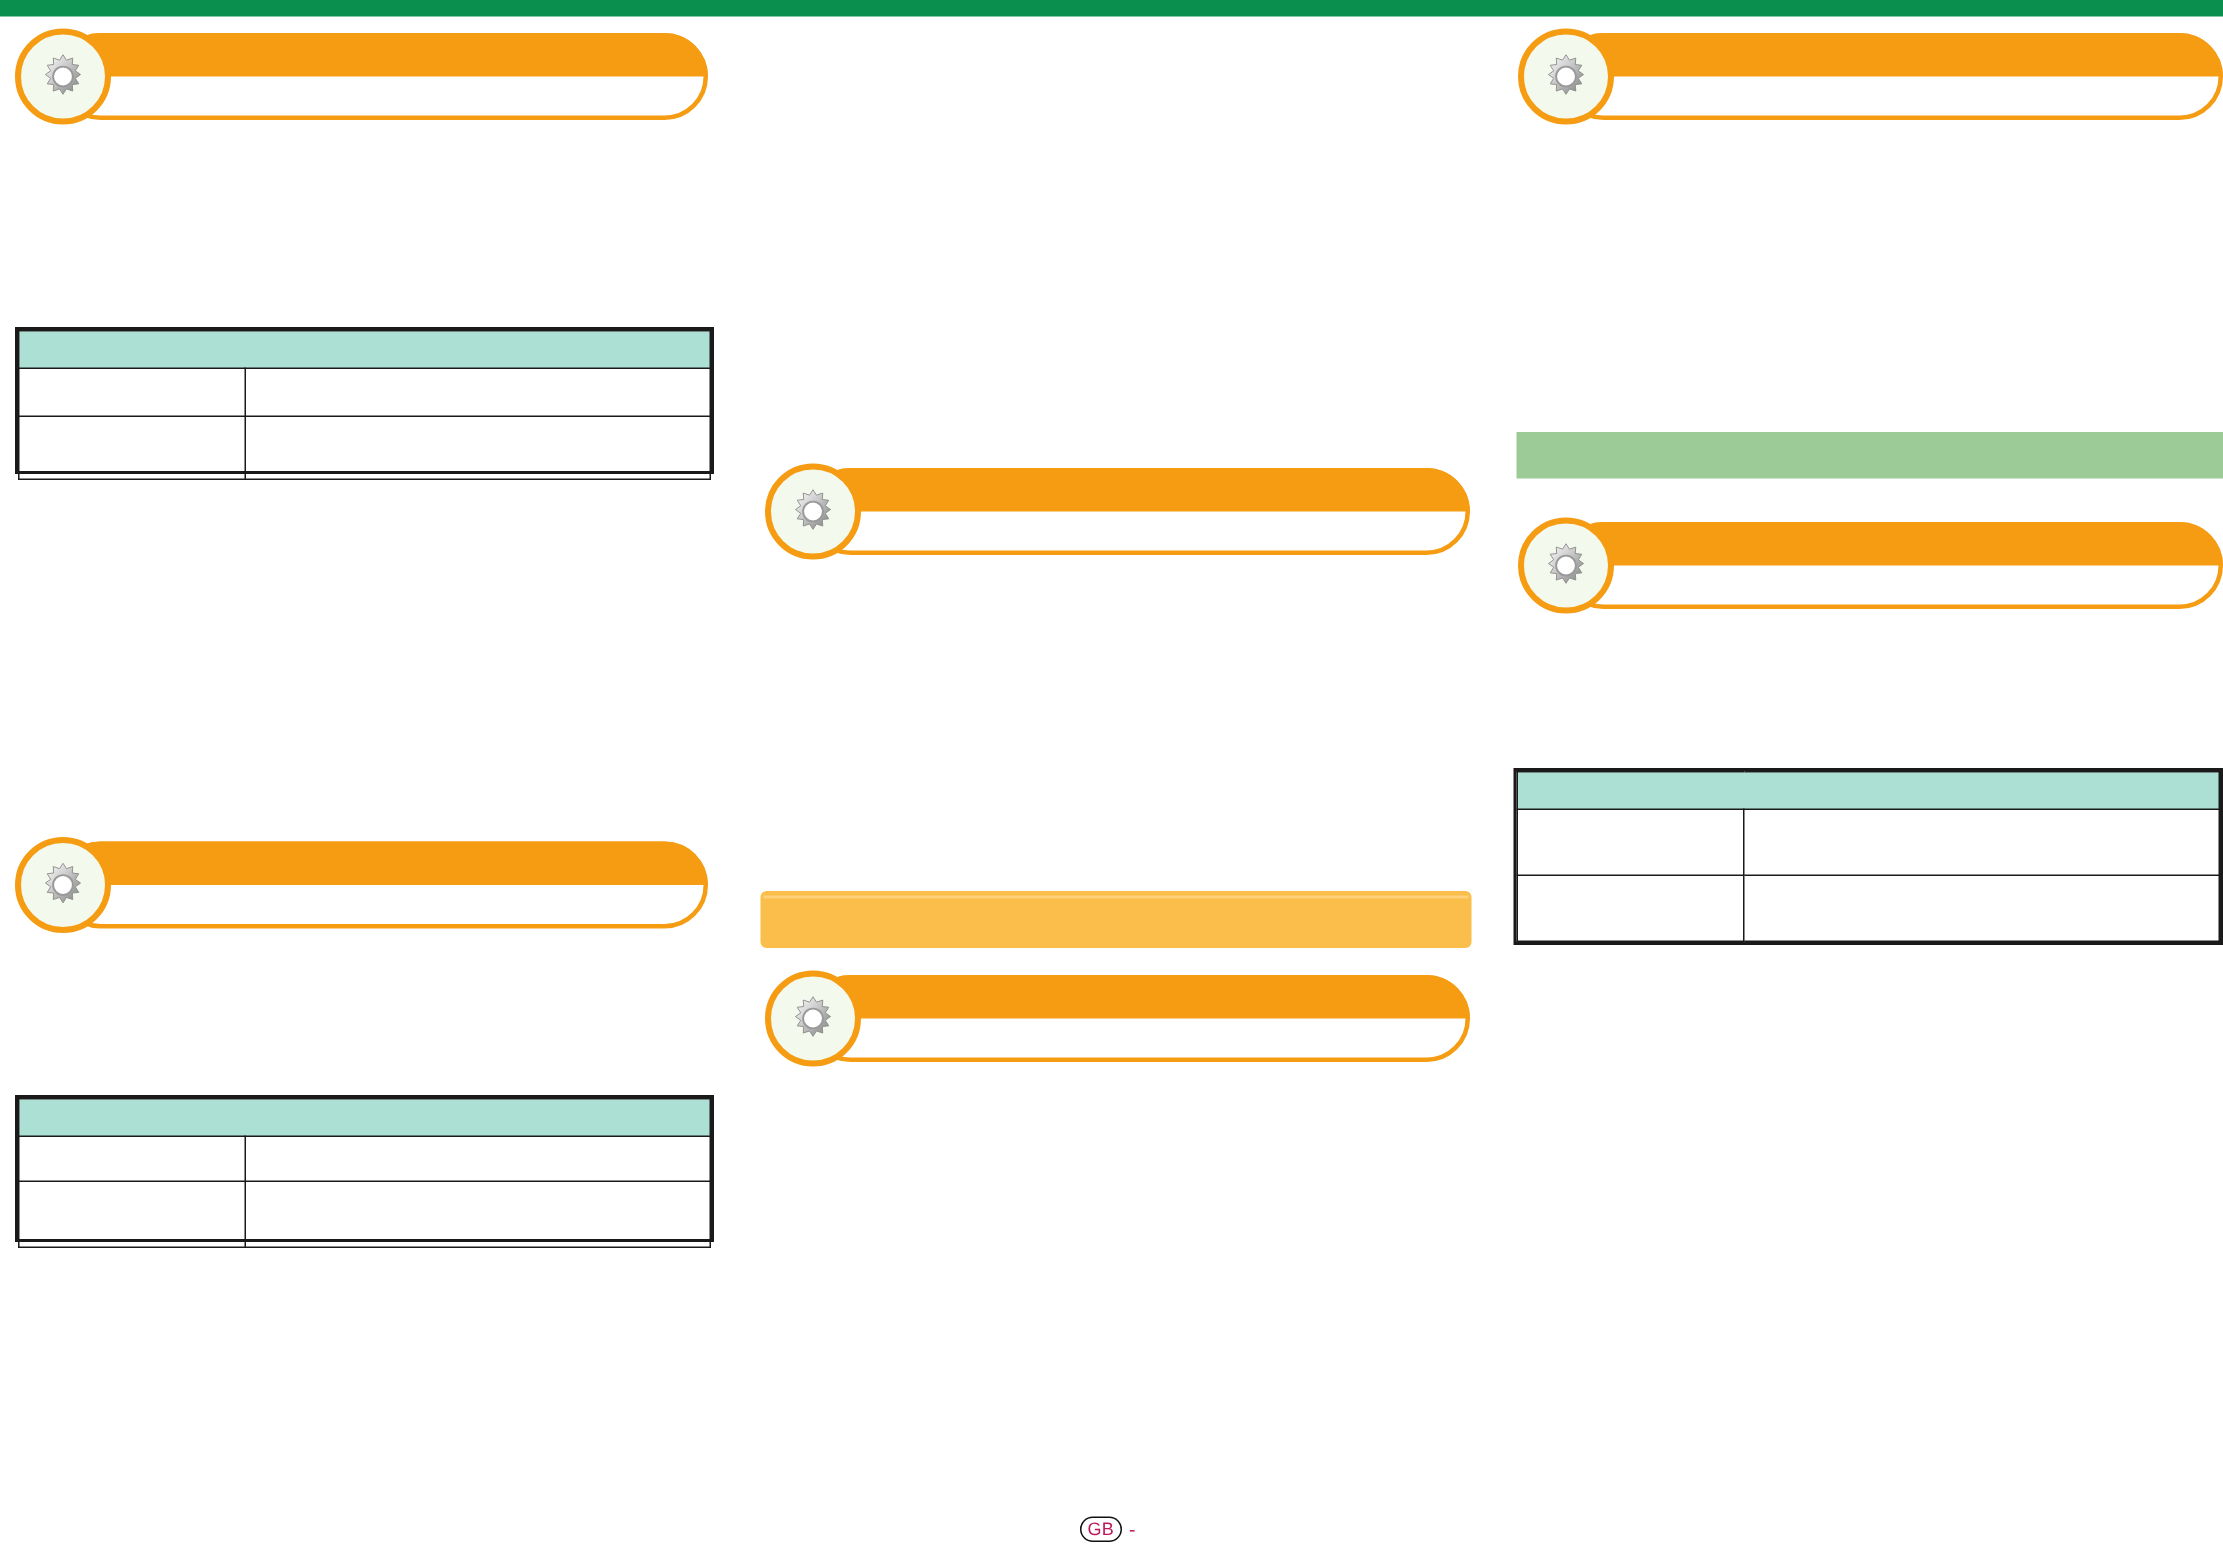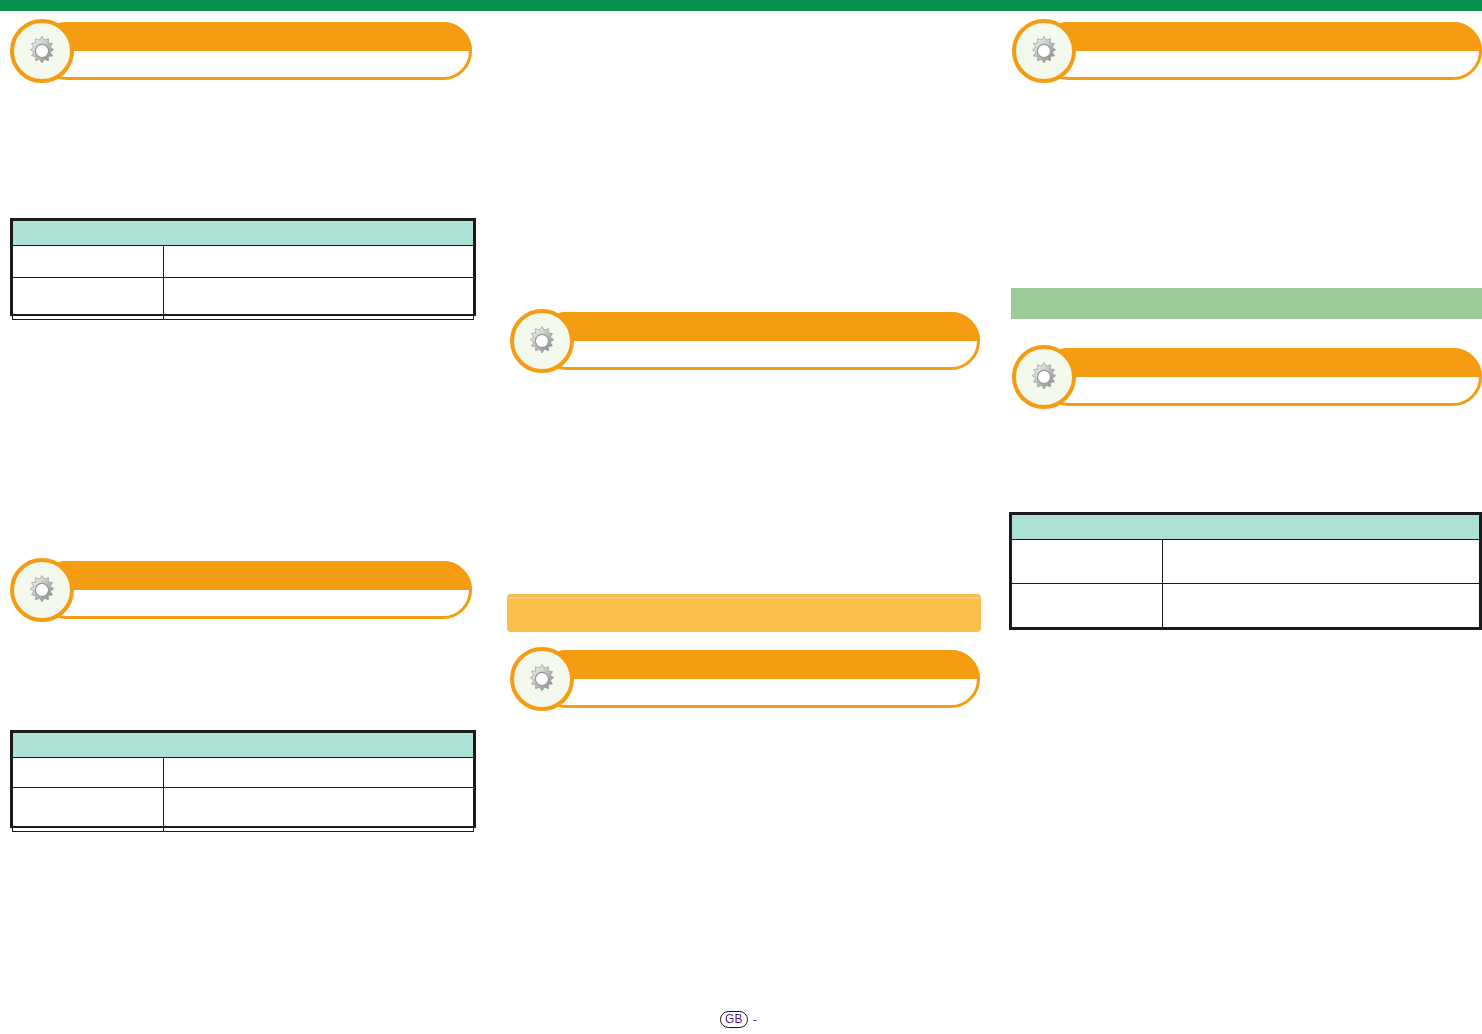--- a/index.html
+++ b/index.html
@@ -112,21 +112,21 @@
     position:absolute;left:10px;top:6px;right:10px;
     font-size:12px;color:#3a2a00;line-height:18px;
     white-space:nowrap;overflow:hidden;
   }
 
   
   .footer{
     position:absolute;left:0;right:0;bottom:6px;
     display:flex;align-items:center;justify-content:center;
     gap:5px;
-    font-size:13px;color:#4c1d95;margin-top:24px;
+    font-size:13px;color:#be185d;margin-top:24px;
   }
   .gb-mark{
     display:inline-block;
     border:1.6px solid #111;
     border-radius:9px;
     padding:0 4px;
     font-size:12px;
     line-height:15px;
     letter-spacing:.2px;
   }

